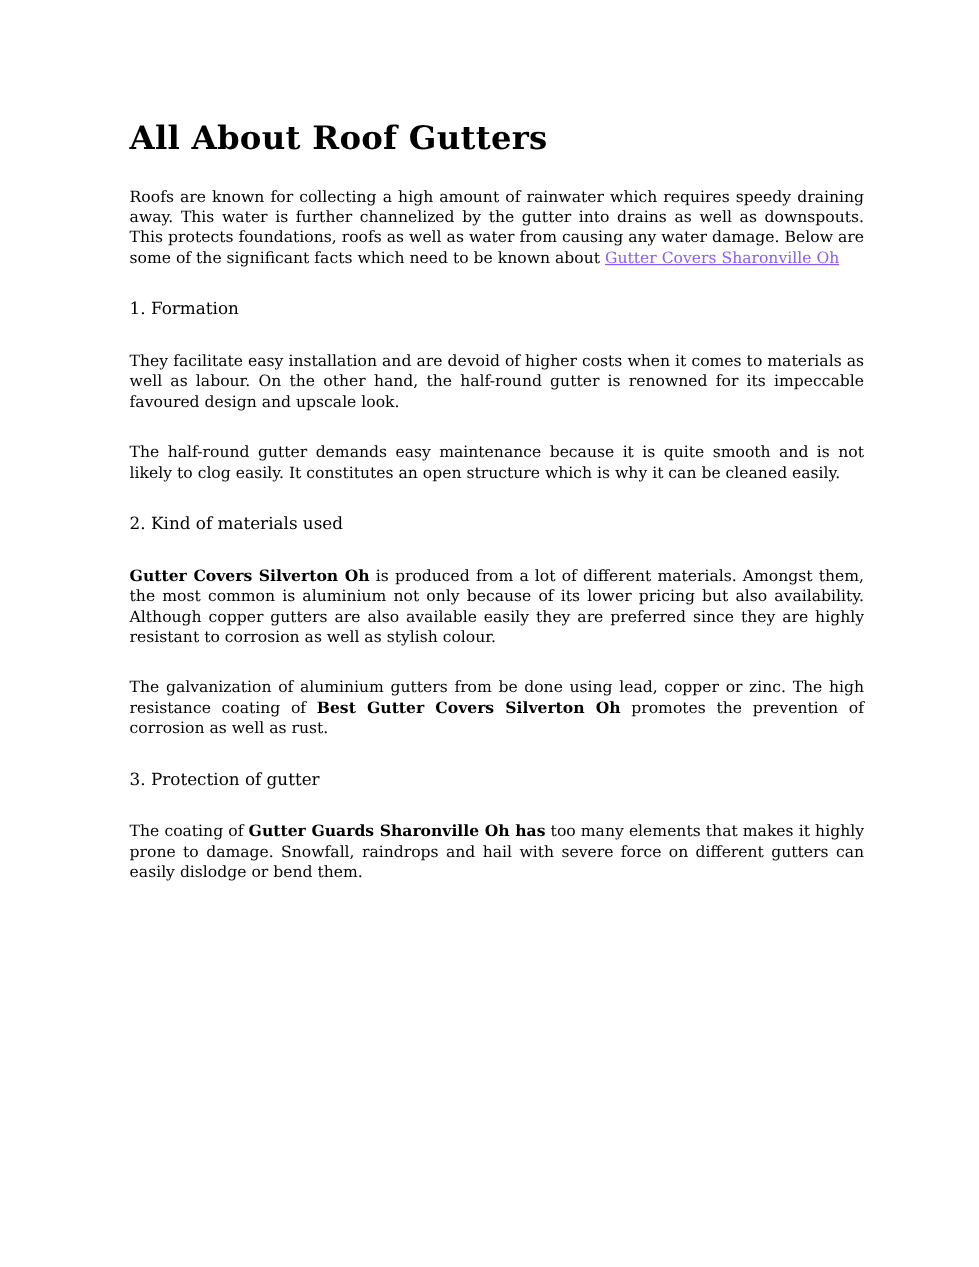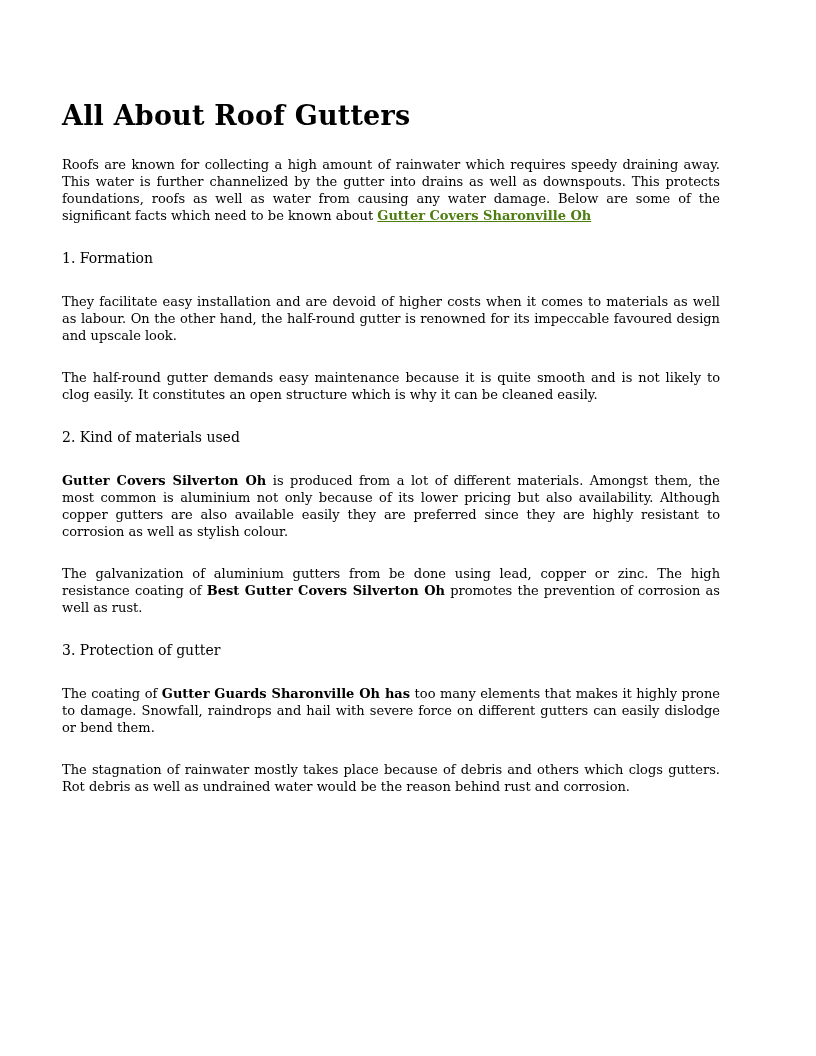--- a/index.html
+++ b/index.html
@@ -9,21 +9,21 @@
     background: #ffffff;
   }
   body {
     width: 816px;
     font-family: "DejaVu Serif", "Liberation Serif", serif;
     color: #000000;
   }
   .page {
     width: 816px;
     height: 1056px;
-    padding: 96px 96px 60px 62px;
+    padding: 96px 96px 60px 108px;
     background: #ffffff;
     overflow: hidden;
   }
   .doc-title {
     font-size: 27px;
     font-weight: bold;
     margin: 4px 0 24px 0;
     line-height: 1.2;
     letter-spacing: 0.2px;
   }
@@ -36,22 +36,22 @@
   .section-heading {
     font-size: 14px;
     font-weight: normal;
     margin: 8px 0 26px 0;
     line-height: 18px;
   }
   .bold-kw {
     font-weight: bold;
   }
   .doc-link {
-    color: #4d7c0f;
-    font-weight: bold;
+    color: #8b5cf6;
+    font-weight: normal;
     text-decoration: underline;
     cursor: pointer;
   }
 </style>
 </head>
 <body>
 
 <div class="page">
 
   <h1 class="doc-title">All About Roof Gutters</h1>
@@ -69,15 +69,14 @@
 
   <p class="para"><span class="bold-kw">Gutter Covers Silverton Oh</span><span> is produced from a lot of different materials. Amongst them, the most common is aluminium not only because of its lower pricing but also availability. Although copper gutters are also available easily they are preferred since they are highly resistant to corrosion as well as stylish colour.</span></p>
 
   <p class="para"><span>The galvanization of aluminium gutters from be done using lead, copper or zinc. The high resistance coating of </span><span class="bold-kw">Best Gutter Covers Silverton Oh</span><span> promotes the prevention of corrosion as well as rust.</span></p>
 
 
   <h2 class="section-heading">3. Protection of gutter</h2>
 
   <p class="para"><span>The coating of </span><span class="bold-kw">Gutter Guards Sharonville Oh has</span><span> too many elements that makes it highly prone to damage. Snowfall, raindrops and hail with severe force on different gutters can easily dislodge or bend them.</span></p>
 
-  <p class="para">The stagnation of rainwater mostly takes place because of debris and others which clogs gutters. Rot debris as well as undrained water would be the reason behind rust and corrosion.</p>
 
 </div>
 
 </body></html>

